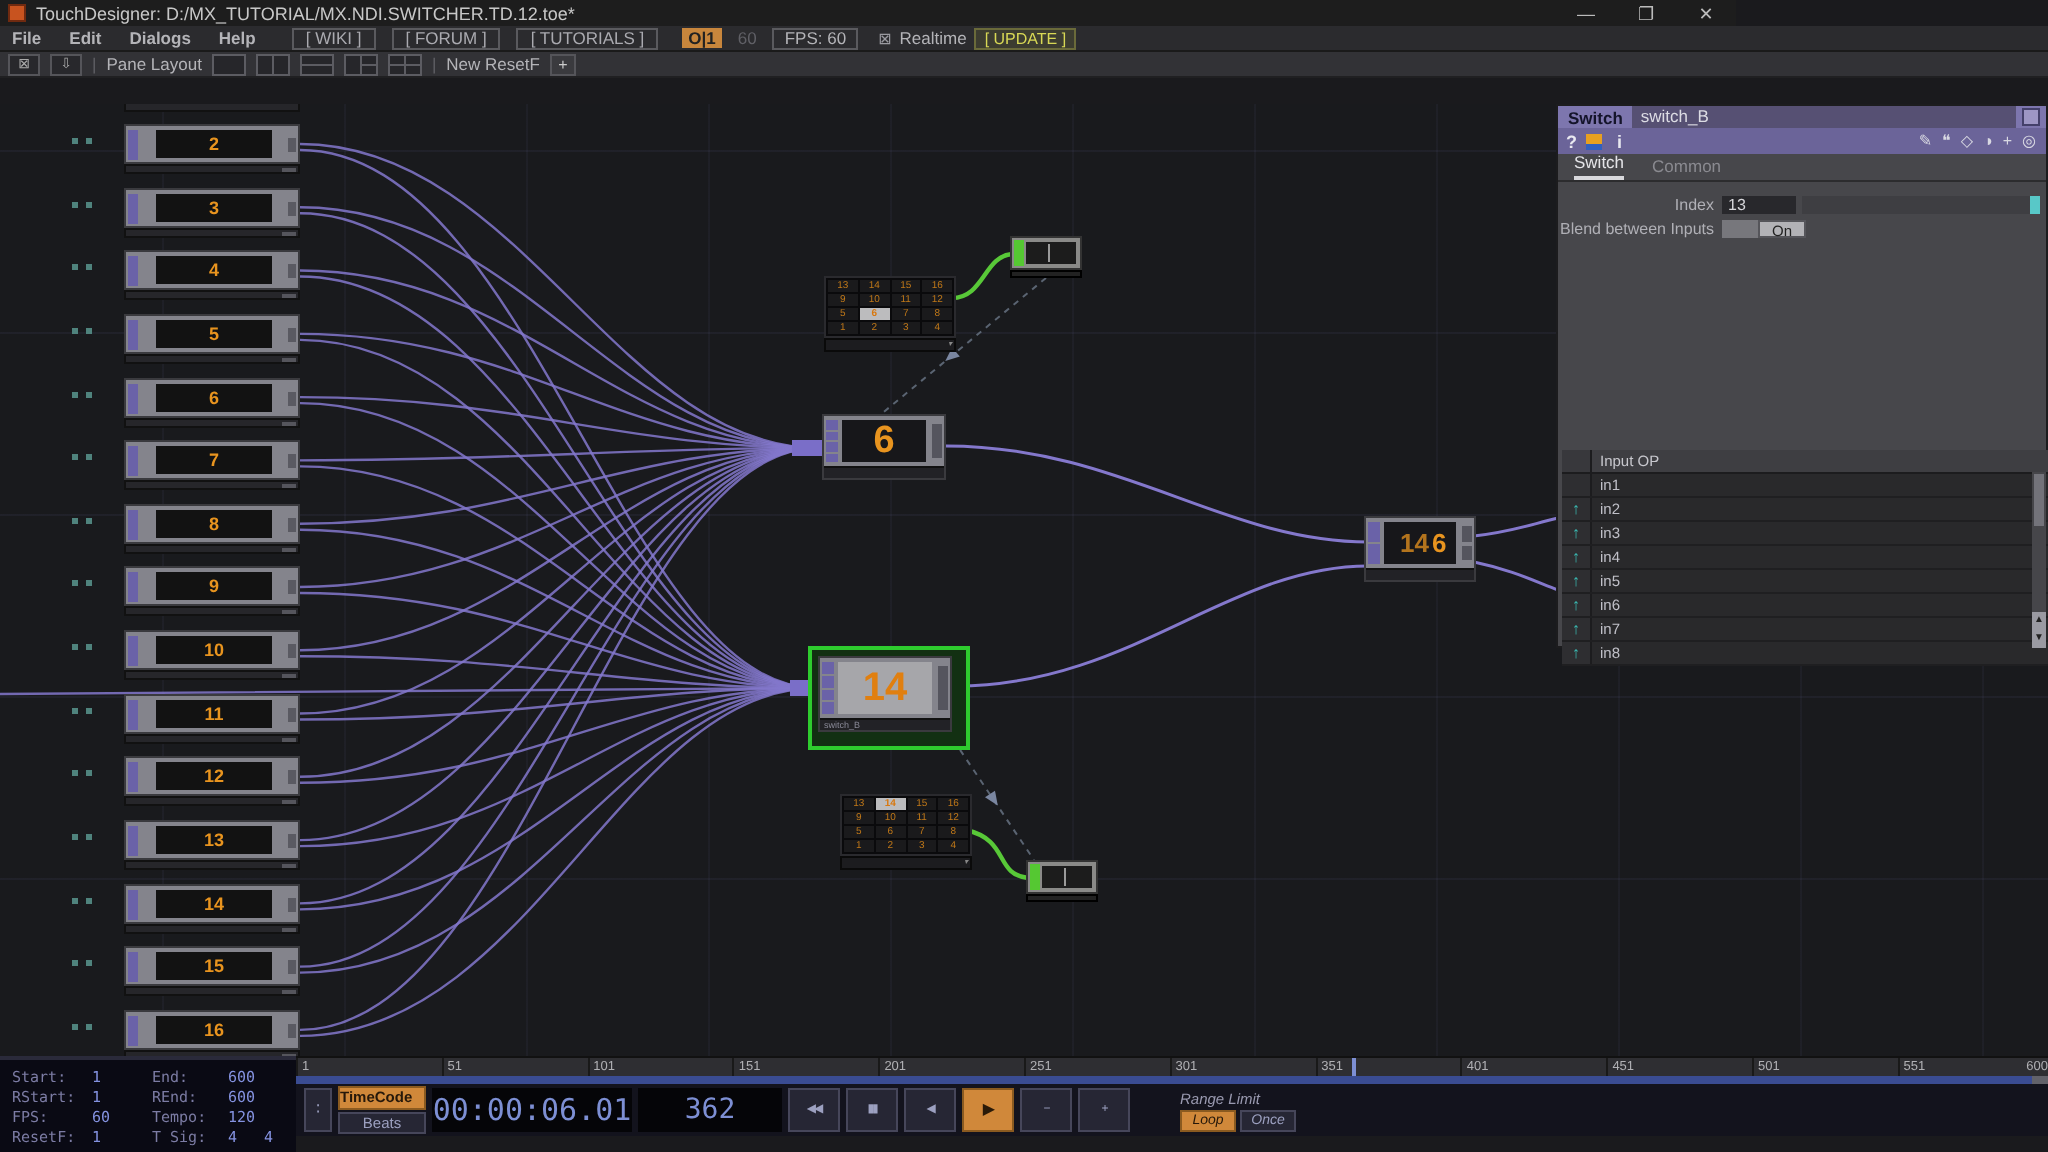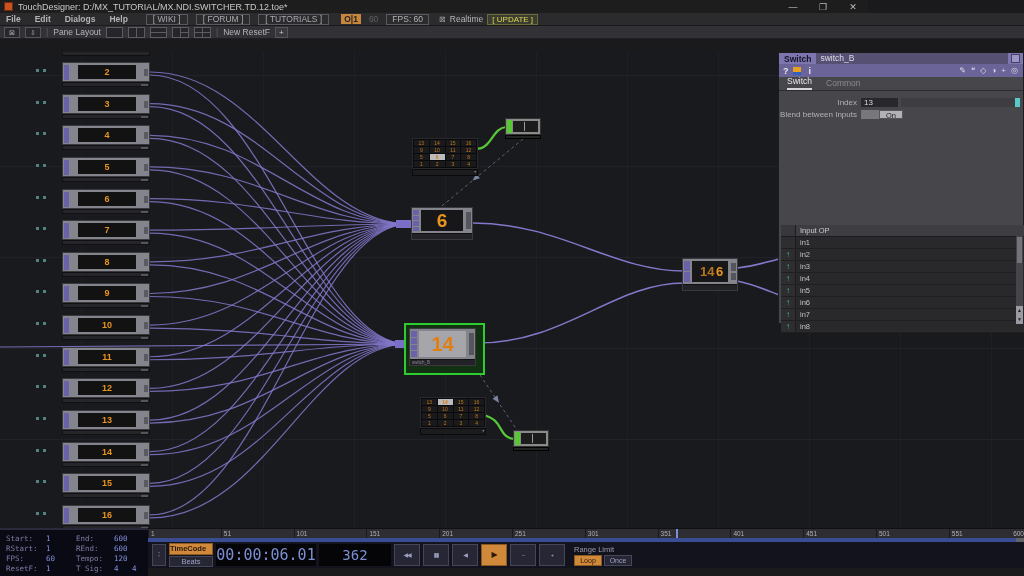--- a/index.html
+++ b/index.html
@@ -143,21 +143,21 @@
   #pfx{width:12px;height:20px;line-height:20px;font-size:8px;}
   #tcstack{display:flex;flex-direction:column;gap:1px;}
   #tc-btn{width:42px;height:10px;line-height:10px;font-size:7.5px;background:#d0883a;color:#26180a;border:1px solid #8a5a20;font-weight:bold;}
   #beats-btn{width:42px;height:9px;line-height:9px;font-size:7.5px;}
   #tcdisp{width:100px;height:22px;background:#050508;color:#7d8fd4;font-family:"DejaVu Sans Mono",monospace;
           font-size:15px;text-align:center;line-height:22px;}
   #frdisp{width:72px;height:22px;background:#050508;color:#7d8fd4;font-family:"DejaVu Sans Mono",monospace;
           font-size:14px;text-align:center;line-height:22px;}
   .trbtn{width:24px;height:20px;line-height:20px;font-size:6px;letter-spacing:-1px;}
   .trbtn.play{background:#d0883a;color:#2a1a08;border-color:#8a5a20;font-size:8px;}
-  #rangelim{display:flex;flex-direction:column;margin-left:6px;gap:1px;}
+  #rangelim{display:flex;flex-direction:column;margin-left:22px;gap:1px;font-style:italic;}
   #rangelim .rl{color:#9a9ab0;font-size:7.5px;}
   #rangelim .row{display:flex;gap:2px;}
   #loop-btn{width:26px;height:9px;line-height:9px;font-size:7px;background:#d0883a;color:#26180a;border:1px solid #8a5a20;text-align:center;}
   #once-btn{width:26px;height:9px;line-height:9px;font-size:7px;text-align:center;}
   
   #timepath{position:absolute;left:148px;top:568px;width:876px;height:8px;background:#10101a;display:flex;align-items:center;gap:5px;}
   #timepath .tpicon{width:10px;height:7px;background:#2e3e8e;color:#cfd4f0;font-size:6px;text-align:center;line-height:7px;margin-left:3px;}
   #timepath .tplbl{color:#8088b8;font-size:7.5px;}
   #botfill{position:absolute;left:0;top:528px;width:148px;height:1px;background:#2a2a3a;}
 </style>

